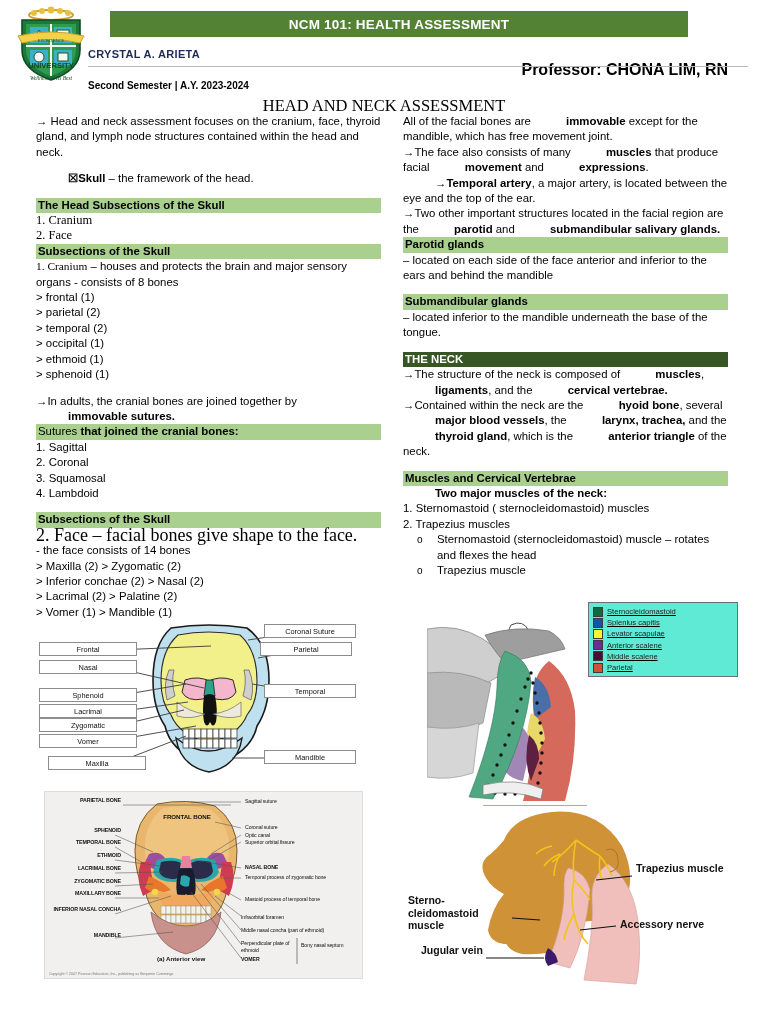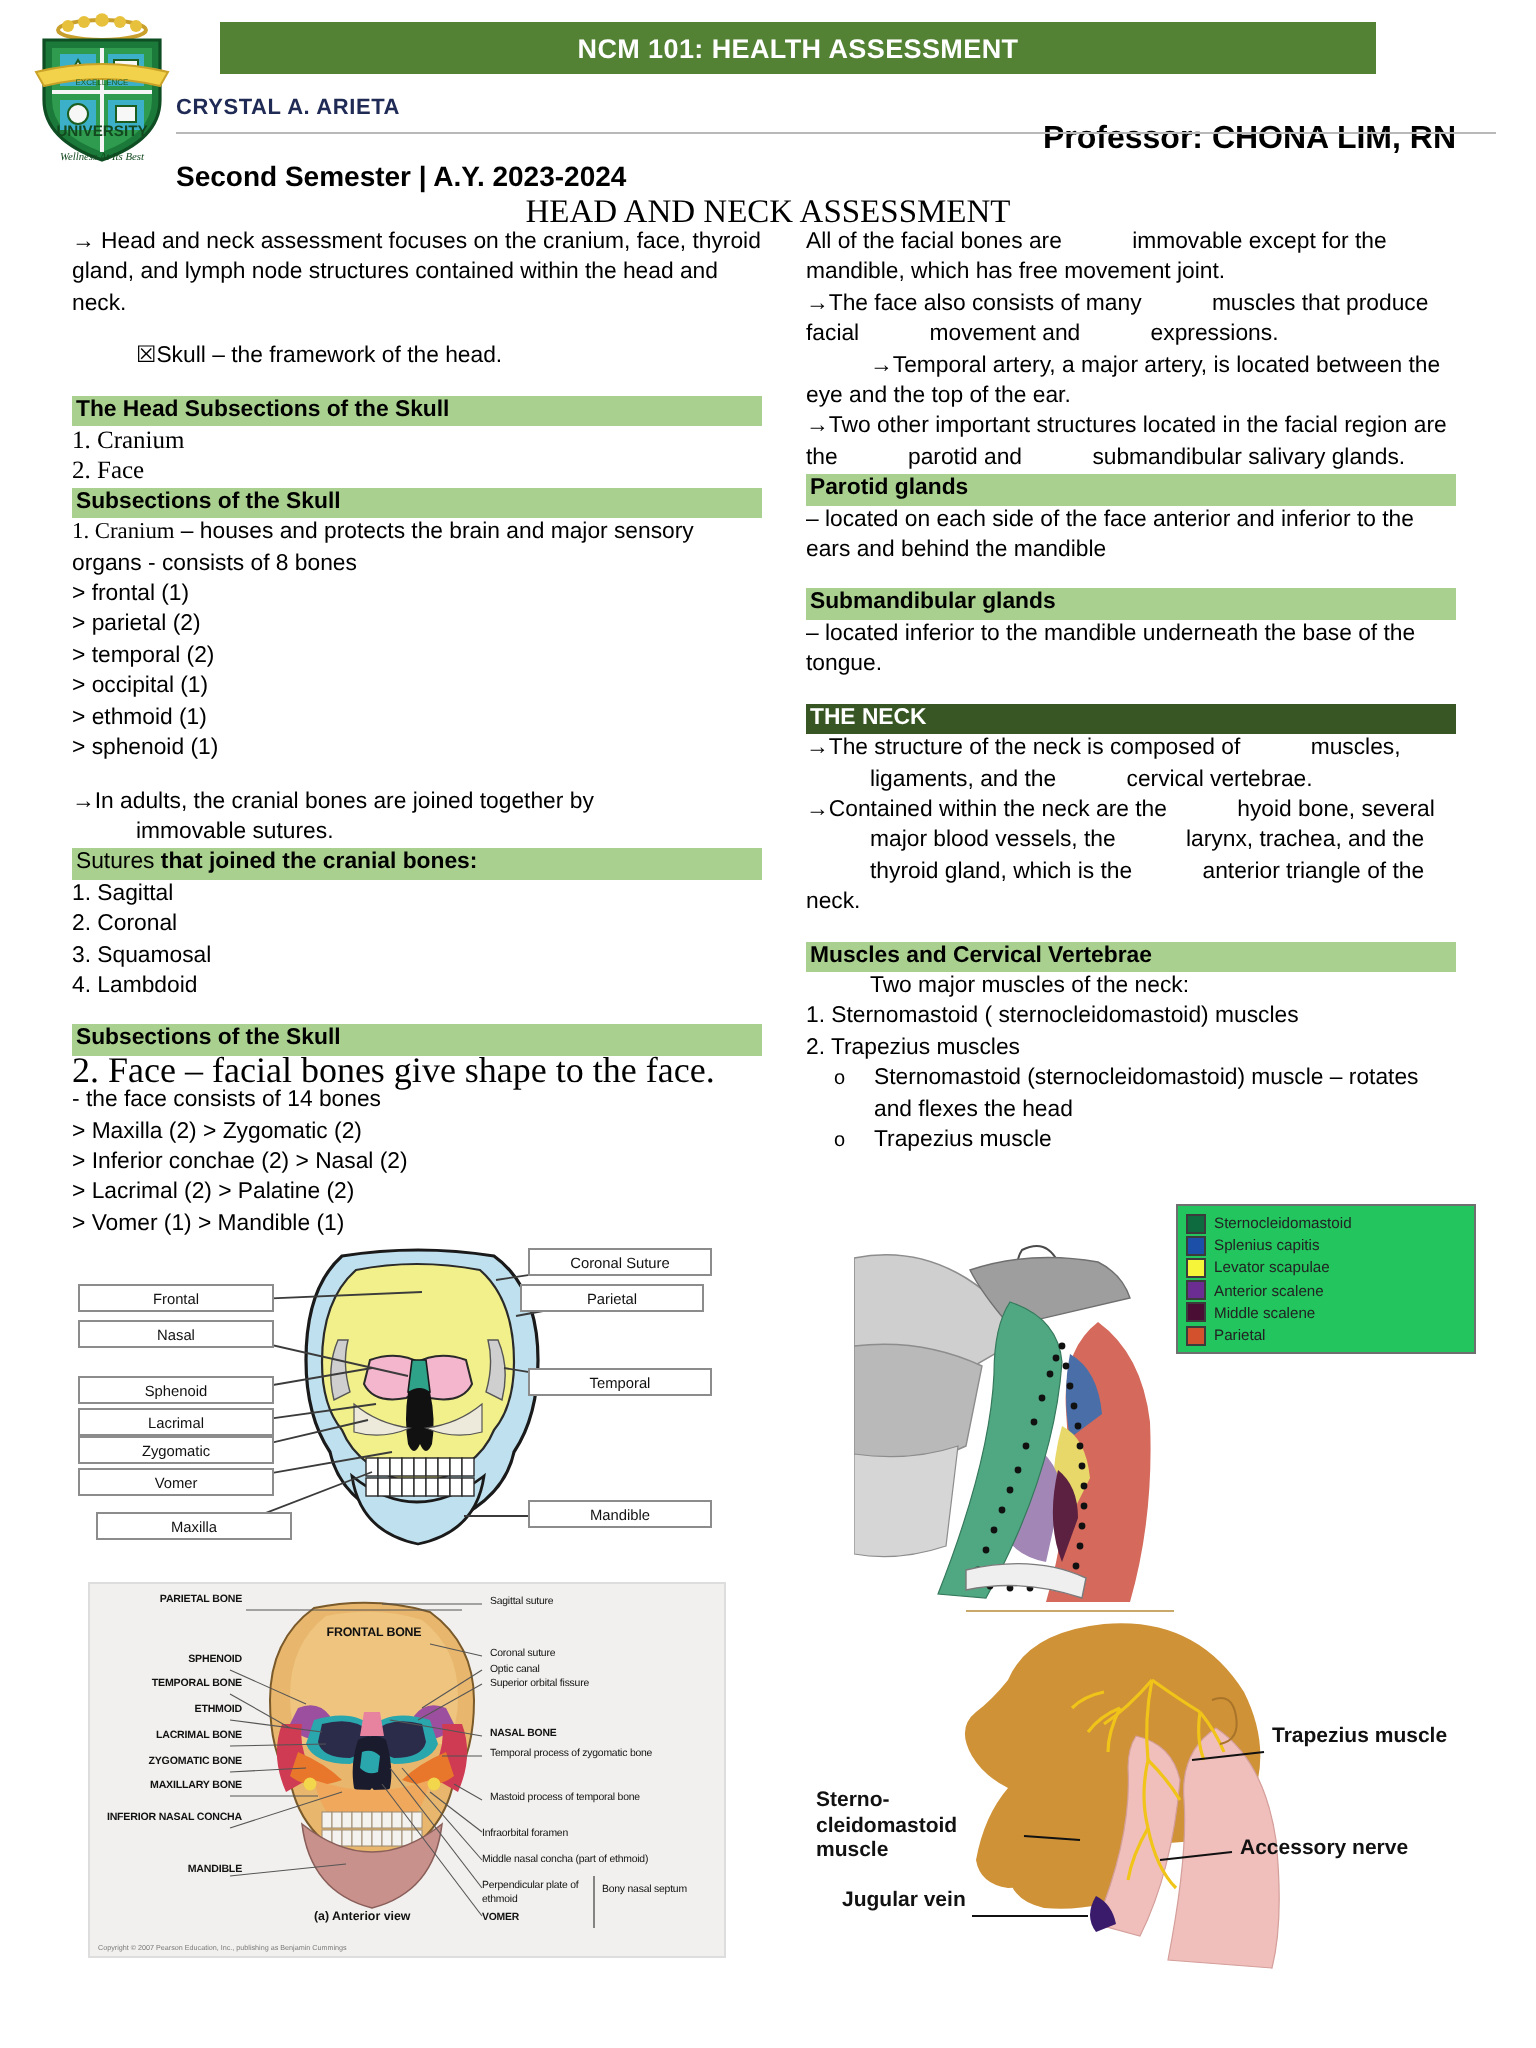--- a/index.html
+++ b/index.html
@@ -8,34 +8,34 @@
 
   
   .page{position:relative;width:768px;height:1024px;background:#fff;}
   .crest{position:absolute;left:12px;top:6px;width:78px;height:78px;}
   .title-bar{position:absolute;left:110px;top:11px;width:578px;height:26px;
              background:#548235;color:#fff;font-weight:bold;font-size:13.5px;
              display:flex;align-items:center;justify-content:center;letter-spacing:.2px;}
   .byline{position:absolute;left:88px;top:48px;width:640px;}
   .byline .nm{font-size:11px;font-weight:bold;color:#1f2a55;letter-spacing:.3px;}
   .byline .pr{font-size:16px;font-weight:bold;margin-top:1px;text-align:right;}
-  .byline .sm{font-size:14px;font-weight:bold;margin-top:1px;}
+  .byline .sm{font-size:10px;font-weight:bold;margin-top:1px;}
   .rule{position:absolute;left:88px;top:66px;width:660px;height:1px;background:#b8b8b8;}
   .doc-title{position:absolute;left:0;top:96px;width:768px;text-align:center;
              font-family:"Liberation Serif",serif;font-size:16.5px;color:#000;}
 
   
   .col{position:absolute;top:114px;font-size:11.4px;line-height:15.4px;}
   .col.left{left:36px;width:345px;}
   .col.right{left:403px;width:325px;}
 
   .hl{background:#a9d08e;font-weight:bold;display:block;padding:0 2px;margin:0;}
   .hl-dark{background:#375623;color:#ffffff;font-weight:bold;display:block;padding:0 2px;}
   .hl .reg{font-weight:normal;}
-  .b{font-weight:normal;padding-left:32px;}
+  .b{font-weight:bold;padding-left:32px;}
   .serif{font-family:"Liberation Serif",serif;font-size:12.5px;}
   .gap{height:11px;}
   .ind1{padding-left:34px;position:relative;}
   .ind1 .bullet{position:absolute;left:14px;top:0;font-size:10px;}
   .ind2{padding-left:56px;}
   p{margin:0;}
 
   
   .fig-skull{position:absolute;left:36px;top:618px;width:345px;height:167px;}
   .lbl{position:absolute;border:1px solid #8c8c8c;background:#fff;
@@ -47,21 +47,21 @@
                background:#f1f0ee;border:1px solid #ddd;}
   .pl{position:absolute;font-size:5.3px;font-weight:bold;color:#111;text-align:right;
       line-height:6.4px;letter-spacing:-.1px;}
   .pr-l{position:absolute;font-size:5.2px;color:#111;line-height:6.6px;letter-spacing:-.1px;}
   .pr-l.cap{font-weight:bold;}
   .copyr{position:absolute;left:4px;bottom:2px;font-size:3.6px;color:#7a7a7a;}
   .anterior{position:absolute;font-size:6.2px;font-weight:bold;color:#111;}
 
   
   .legend{position:absolute;left:588px;top:602px;width:140px;
-          border:1px solid #6f6f6f;background:#22c55e;padding:3px 4px;}
+          border:1px solid #6f6f6f;background:#5eead4;padding:3px 4px;text-decoration:underline;}
   .legend .row{display:flex;align-items:center;height:11.2px;}
   .legend .sw{width:8px;height:8px;border:1px solid #3b3b3b;margin-right:4px;flex:0 0 auto;}
   .legend .tx{font-size:7.6px;color:#222;white-space:nowrap;}
 
   
   .fig-neck{position:absolute;left:427px;top:617px;width:160px;height:197px;overflow:hidden;}
 
   
   .fig-head{position:absolute;left:400px;top:806px;width:330px;height:182px;}
   .hl4{position:absolute;font-size:10.5px;font-weight:bold;color:#111;line-height:12.5px;}

